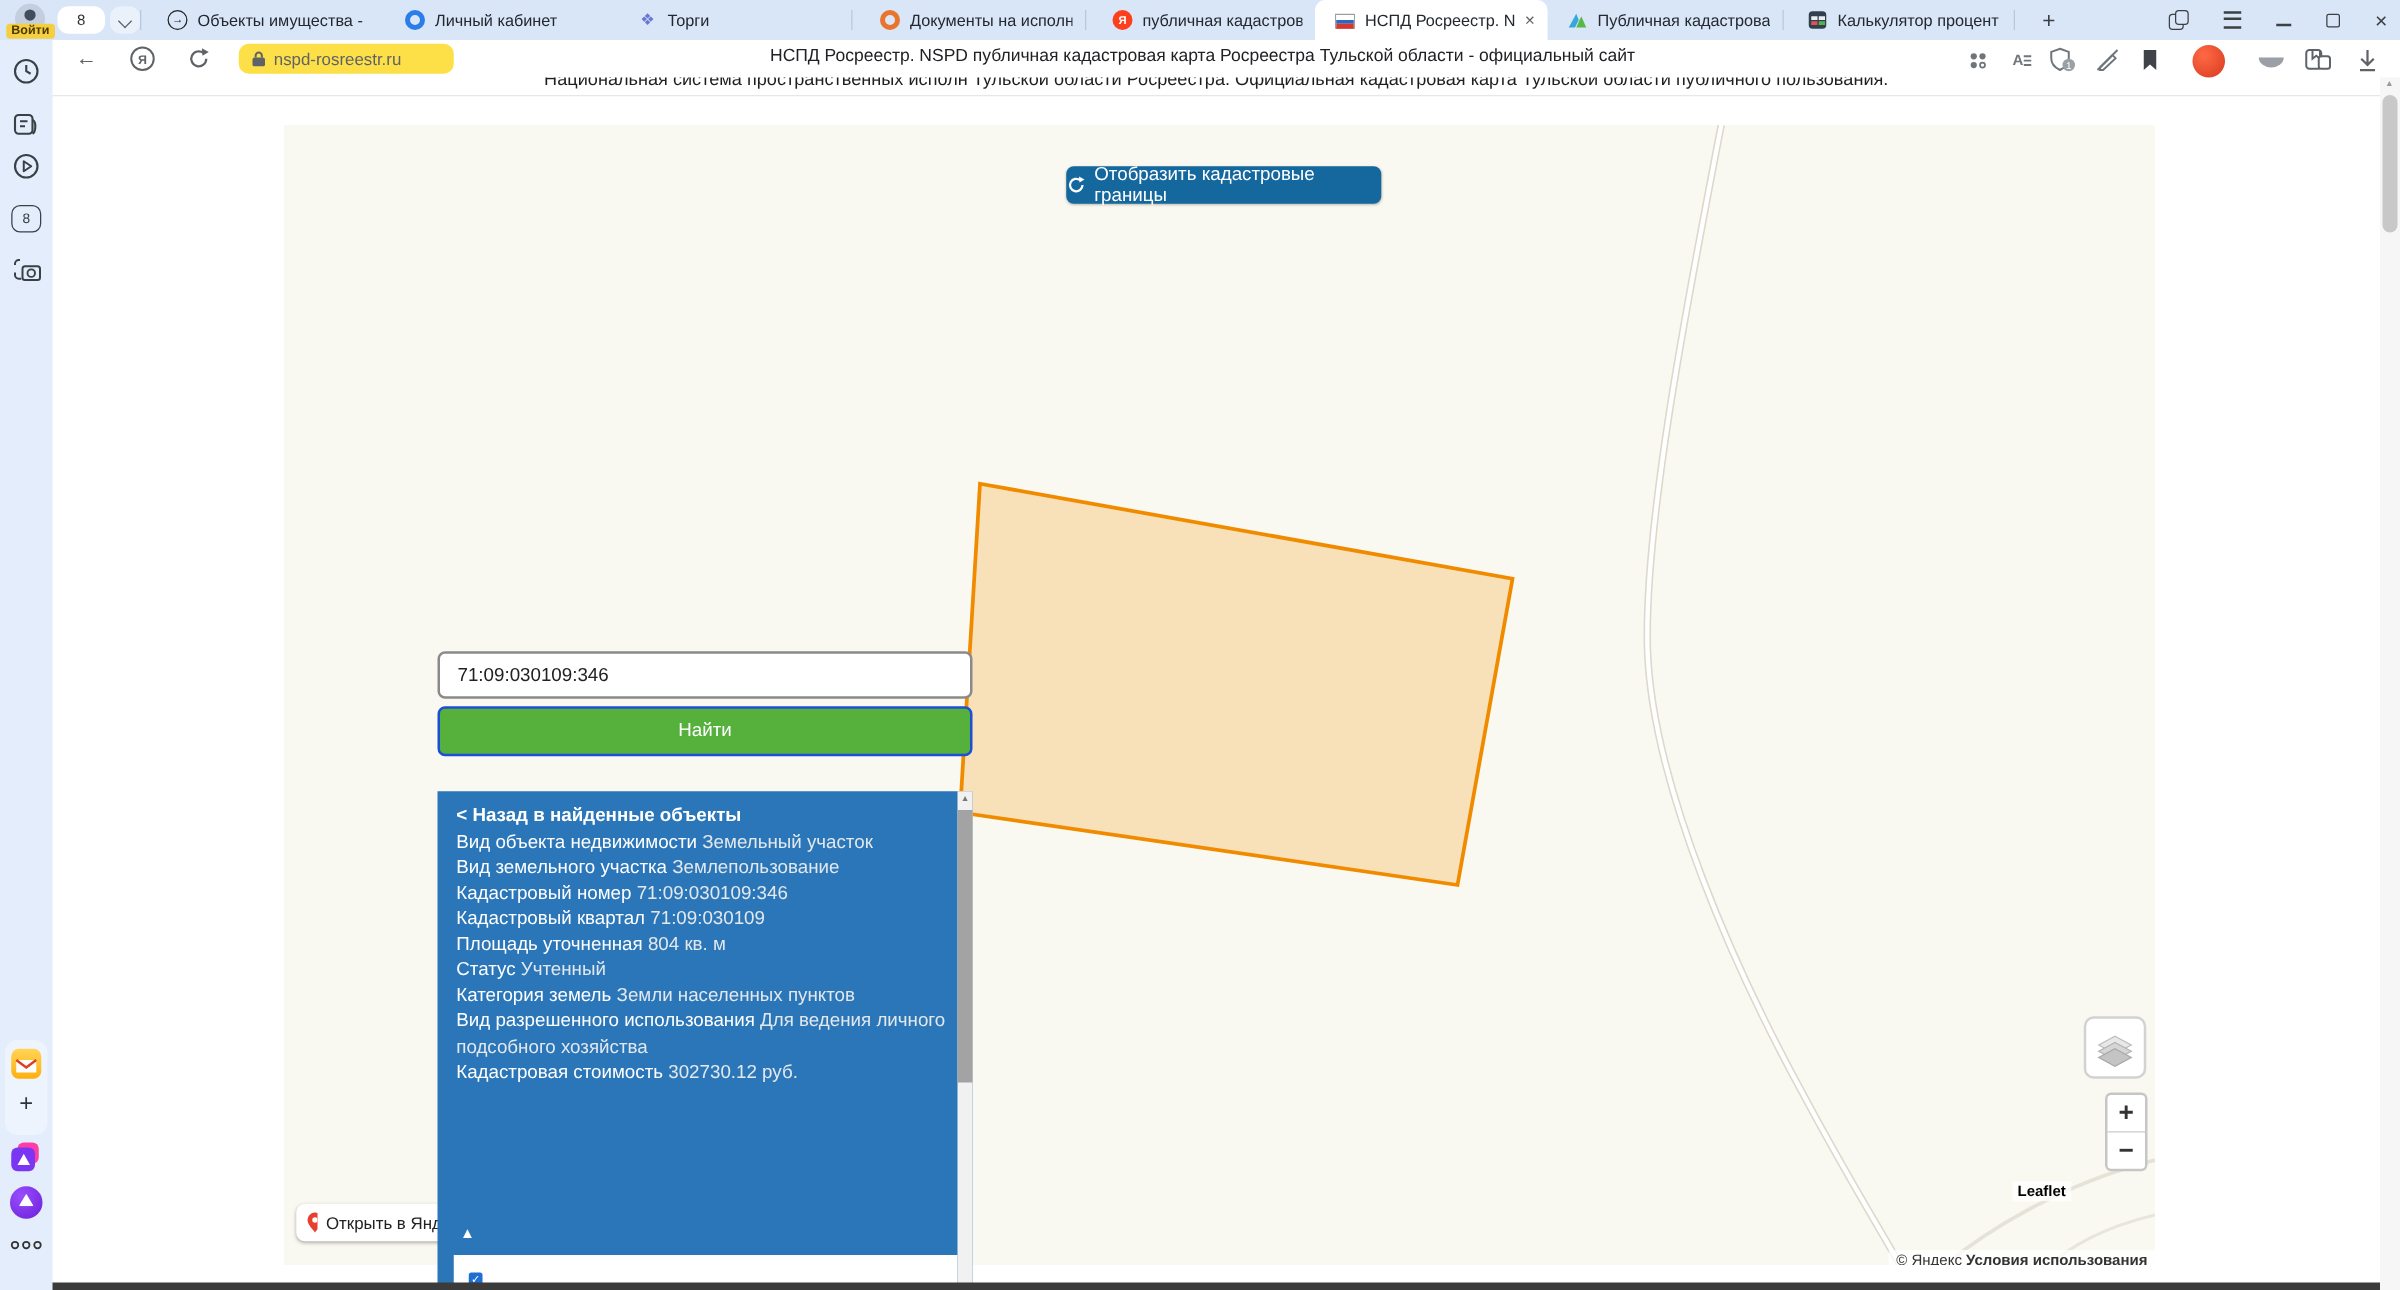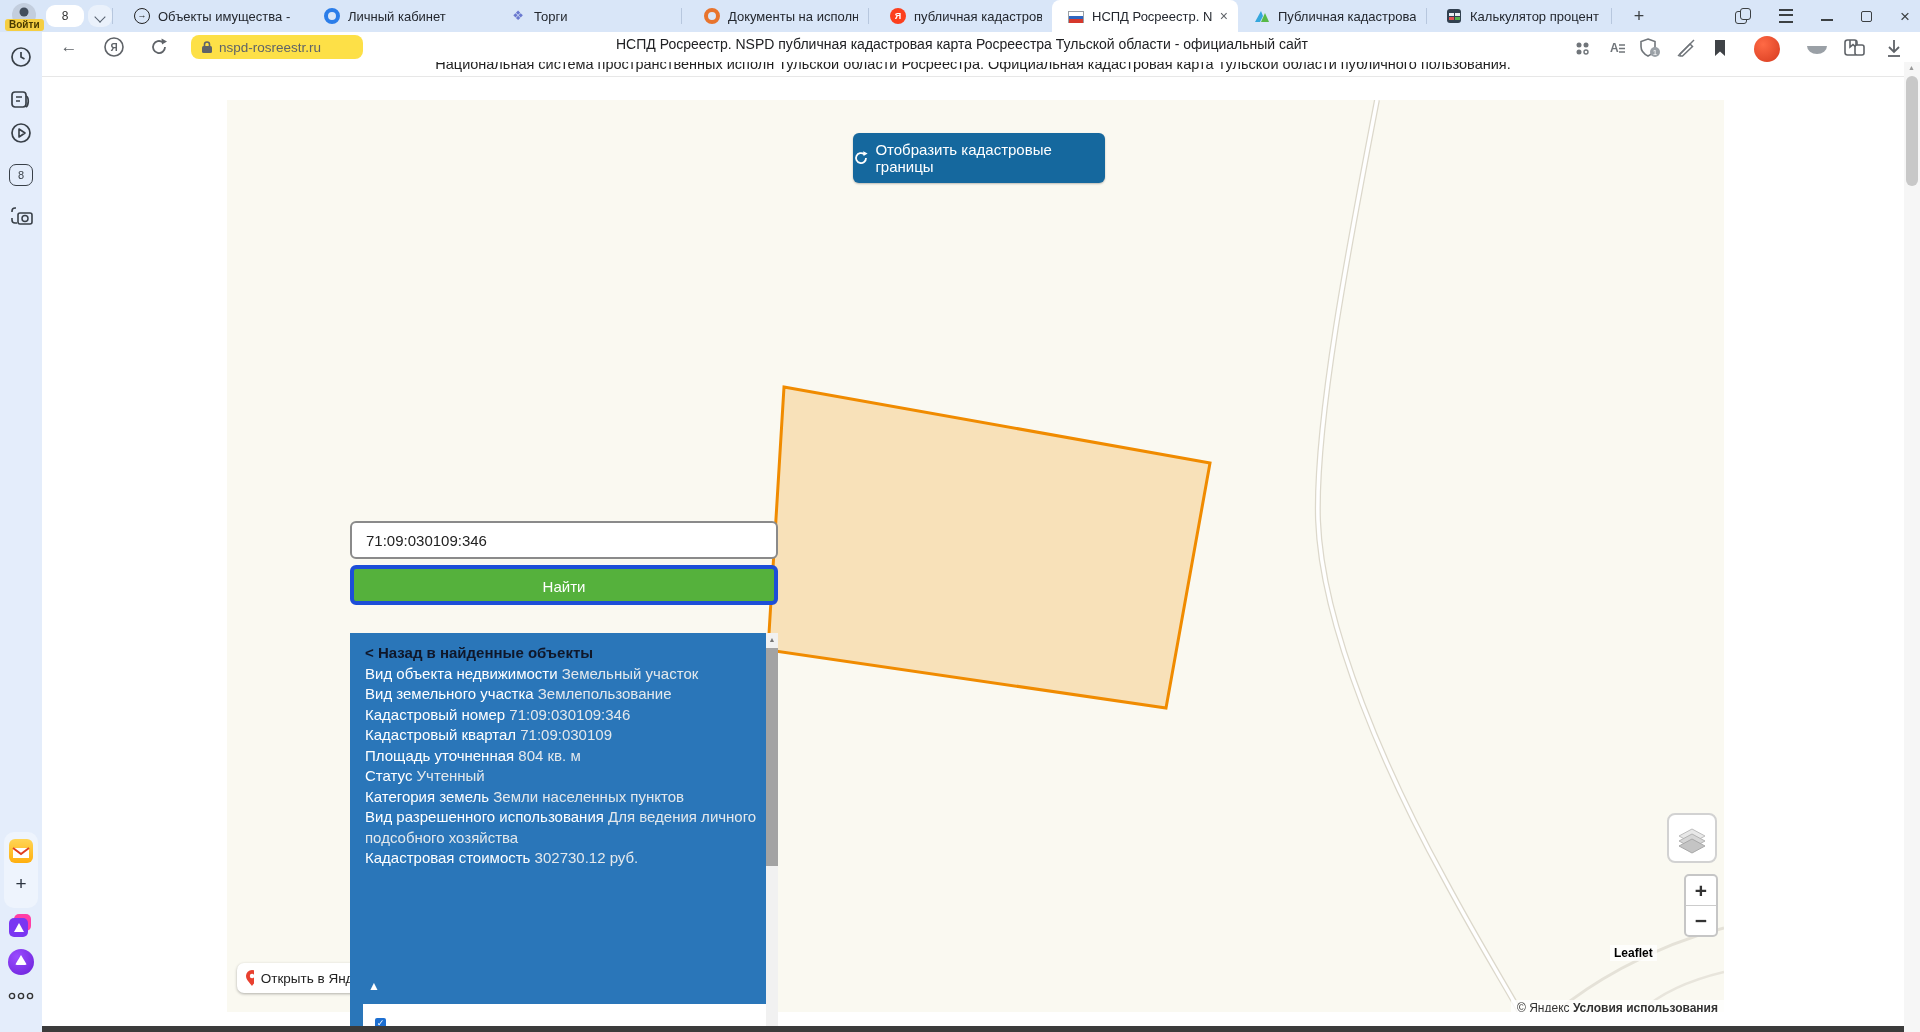--- a/index.html
+++ b/index.html
@@ -65,41 +65,41 @@
   .more-dots{position:absolute;left:8px;top:956px;width:28px;color:#333;font-size:13px;letter-spacing:2px;}
 
   
   .header-clip{position:absolute;left:42px;top:62px;width:1862px;height:14px;overflow:hidden;}
   .header-clip .t{position:relative;top:-6px;text-align:center;font-size:14.5px;color:#1f1f1f;white-space:nowrap;}
   .header-line{position:absolute;left:42px;top:76px;width:1862px;height:1px;background:#e7e7e7;}
 
   .map{position:absolute;left:227px;top:100px;width:1497px;height:912px;background:#faf9f1;overflow:hidden;}
   .map svg.layer{position:absolute;left:0;top:0;}
 
-  .borders-btn{position:absolute;left:626px;top:33px;width:252px;height:50px;background:#15689e;border-radius:6px;color:#fff;font-size:15px;display:flex;align-items:center;justify-content:center;gap:7px;box-shadow:0 1px 2px rgba(0,0,0,.25);}
+  .borders-btn{position:absolute;left:626px;top:33px;width:252px;height:30px;background:#15689e;border-radius:6px;color:#fff;font-size:15px;display:flex;align-items:center;justify-content:center;gap:7px;box-shadow:0 1px 2px rgba(0,0,0,.25);}
   .layers-btn{position:absolute;left:1440px;top:713px;width:50px;height:50px;background:#fff;border:2px solid #d2d2d2;border-radius:8px;box-sizing:border-box;}
   .zoomctl{position:absolute;left:1457px;top:774px;width:34px;background:#fff;border:2px solid #c6c6c6;border-radius:5px;box-sizing:border-box;}
   .zoomctl .zb{height:29px;text-align:center;font-size:21px;font-weight:bold;color:#333;line-height:29px;}
   .zoomctl .zb + .zb{border-top:1px solid #ccc;}
   .leaflet-lbl{position:absolute;left:1383px;top:845px;background:rgba(255,255,255,.75);font-size:12px;font-weight:bold;color:#000;padding:1px 4px;}
   .attrib{position:absolute;right:0;top:900px;background:rgba(255,255,255,.75);font-size:12px;color:#333;padding:1px 6px;white-space:nowrap;}
   .attrib b{text-decoration:underline;}
 
   .search-input{position:absolute;left:350px;top:521px;width:428px;height:38px;box-sizing:border-box;border:2px solid #8a8a8a;border-radius:6px;background:#fff;font-family:inherit;font-size:15px;color:#222;padding:0 14px;}
-  .find-btn{position:absolute;left:350px;top:565px;width:428px;height:40px;box-sizing:border-box;background:#55b13c;border:4px solid #1d4ed8;border-radius:6px;color:#fff;font-size:15px;text-align:center;line-height:36px;}
+  .find-btn{position:absolute;left:350px;top:565px;width:428px;height:40px;box-sizing:border-box;background:#55b13c;border:2px solid #1d4ed8;border-radius:6px;color:#fff;font-size:15px;text-align:center;line-height:36px;}
 
   .pill{position:absolute;left:237px;top:963px;width:132px;height:30px;background:#fff;border-radius:7px;box-shadow:0 1px 3px rgba(0,0,0,.3);display:flex;align-items:center;gap:7px;padding:0 8px;box-sizing:border-box;overflow:hidden;}
   .pill span{font-size:13.5px;color:#222;white-space:nowrap;}
 
   .panel{position:absolute;left:350px;top:633px;width:428px;height:399px;background:#2a76b9;color:#fff;}
   .panel-inner{position:absolute;left:15px;top:10px;width:392px;font-size:15px;line-height:20.5px;}
   .panel-inner p{margin:0;}
   .panel .lbl{color:#ffffff;}
   .panel .val{color:#e3e8ec;}
-  .back-link{font-weight:bold;color:#0f172a;}
+  .back-link{font-weight:bold;color:#ffffff;}
   .pscroll{position:absolute;right:0;top:0;width:12px;height:399px;background:#f1f1f1;}
   .pscroll .up{height:13px;text-align:center;font-size:7px;color:#777;line-height:13px;}
   .pscroll .thumb{position:absolute;left:0;top:15px;width:12px;height:218px;background:#a3a3a3;}
   .collapse{position:absolute;left:18px;top:346px;color:#fff;font-size:12px;}
   .panel-whitebox{position:absolute;left:13px;top:371px;width:403px;height:28px;background:#fff;}
   .cbx{position:absolute;left:12px;top:14px;width:11px;height:11px;background:#1d6fd1;border-radius:2px;color:#fff;font-size:9px;line-height:11px;text-align:center;}
 
   .bottom-bar{position:absolute;left:42px;top:1026px;width:1878px;height:6px;background:#3b3b3b;}
   .vscroll{position:absolute;left:1904px;top:62px;width:16px;height:970px;background:#f6f6f6;}
   .vscroll .arr{position:absolute;left:4px;top:2px;font-size:7px;color:#999;}

